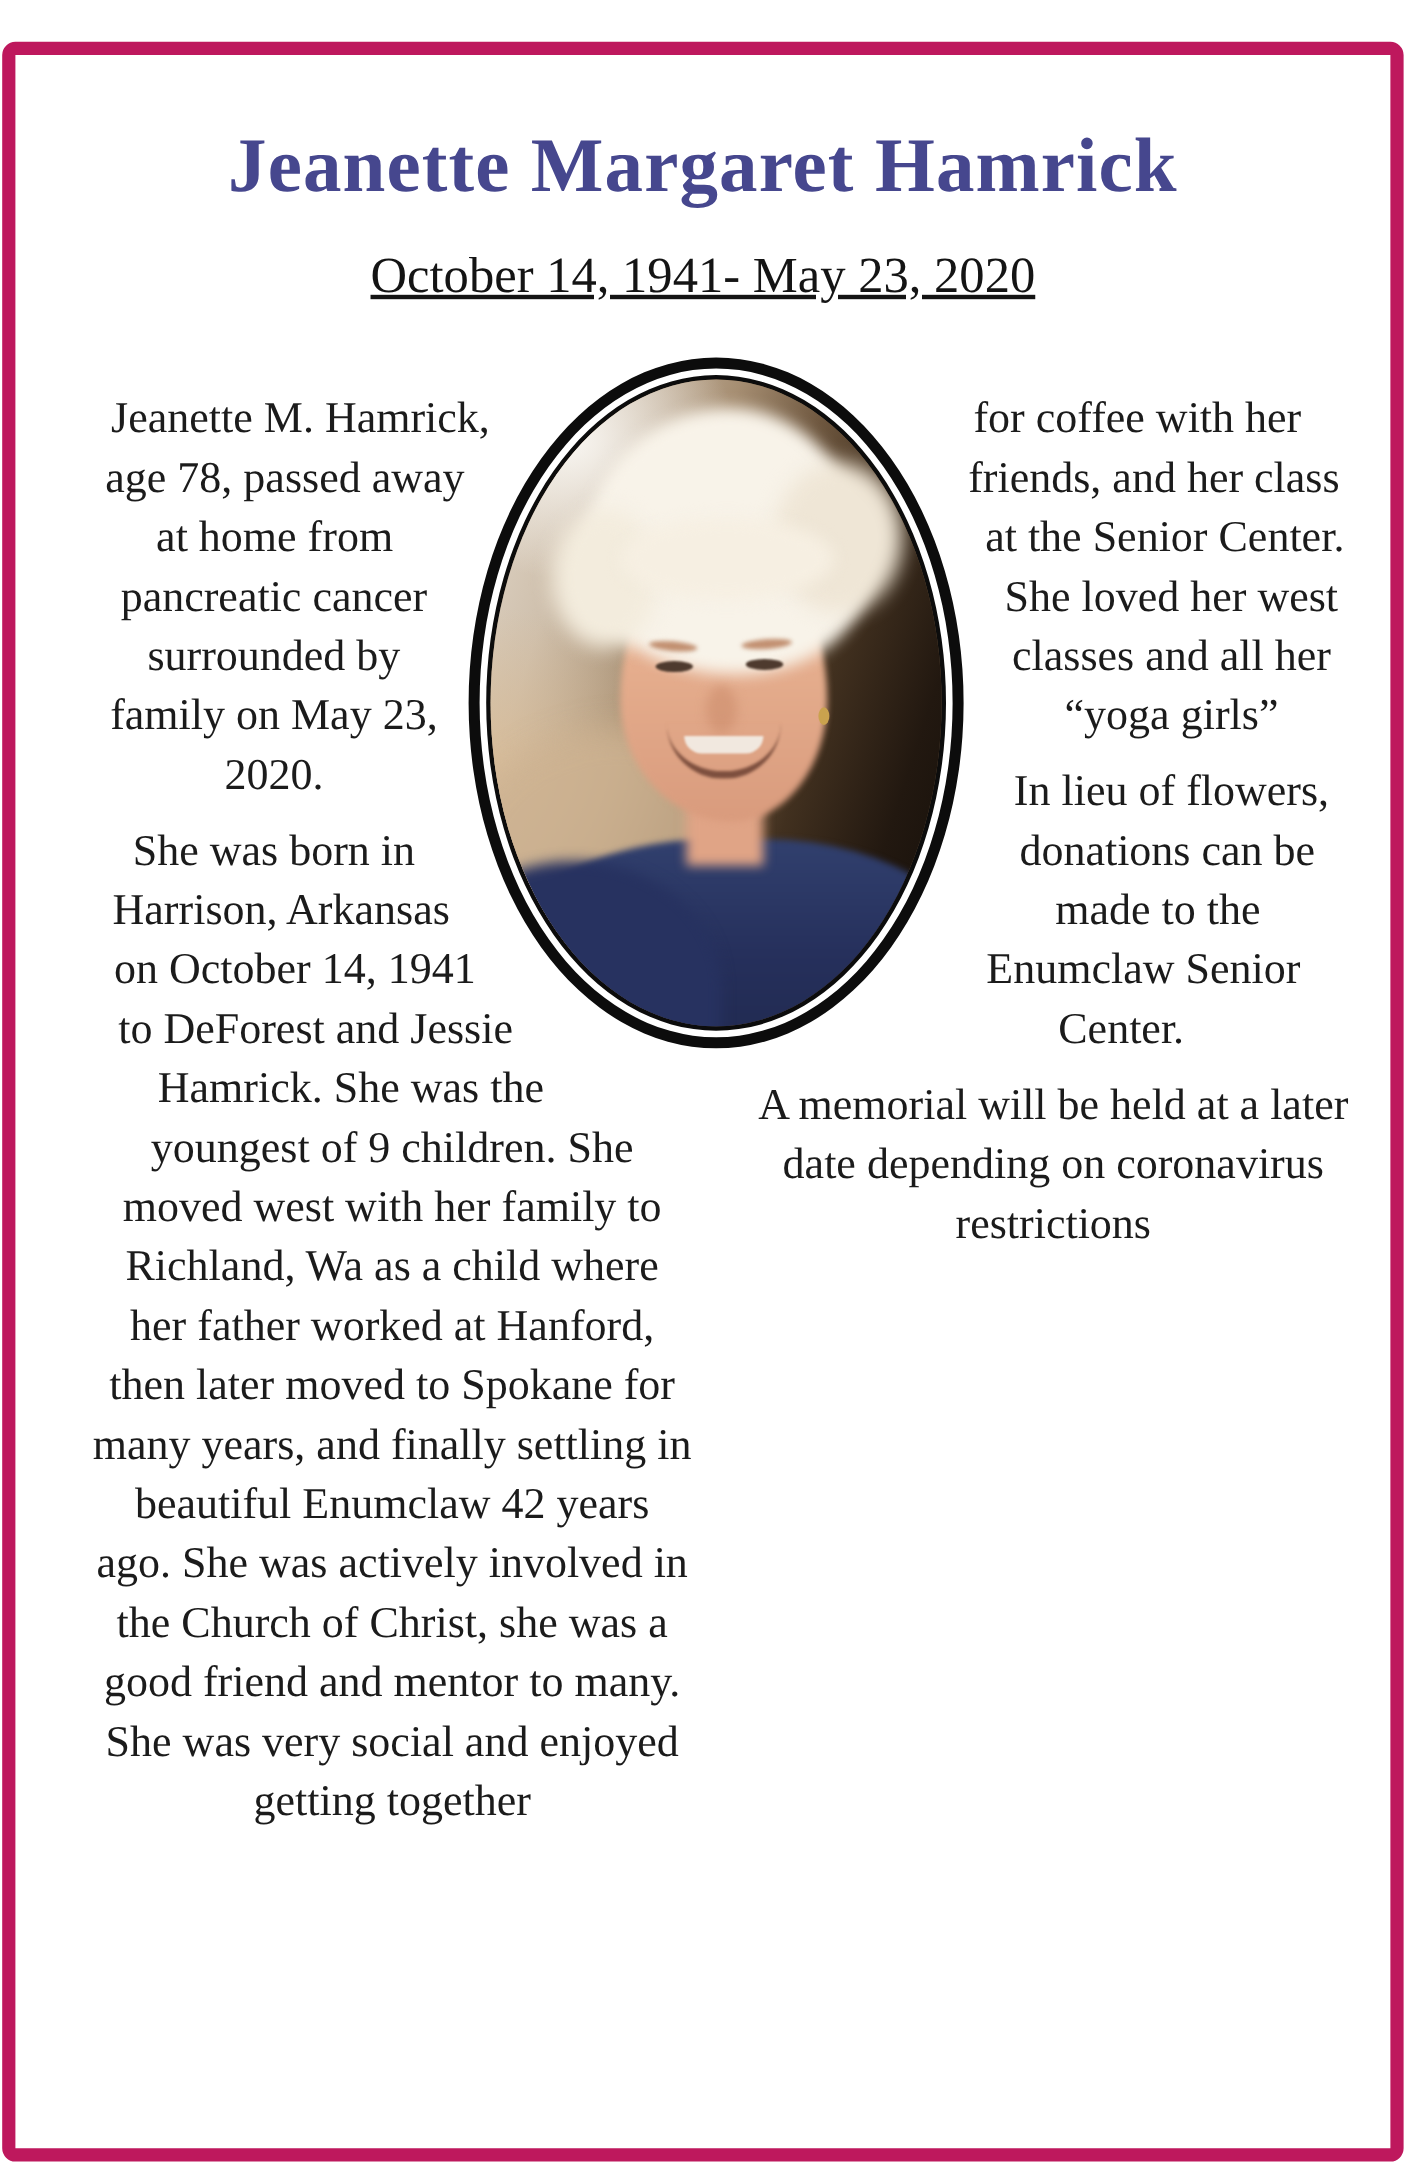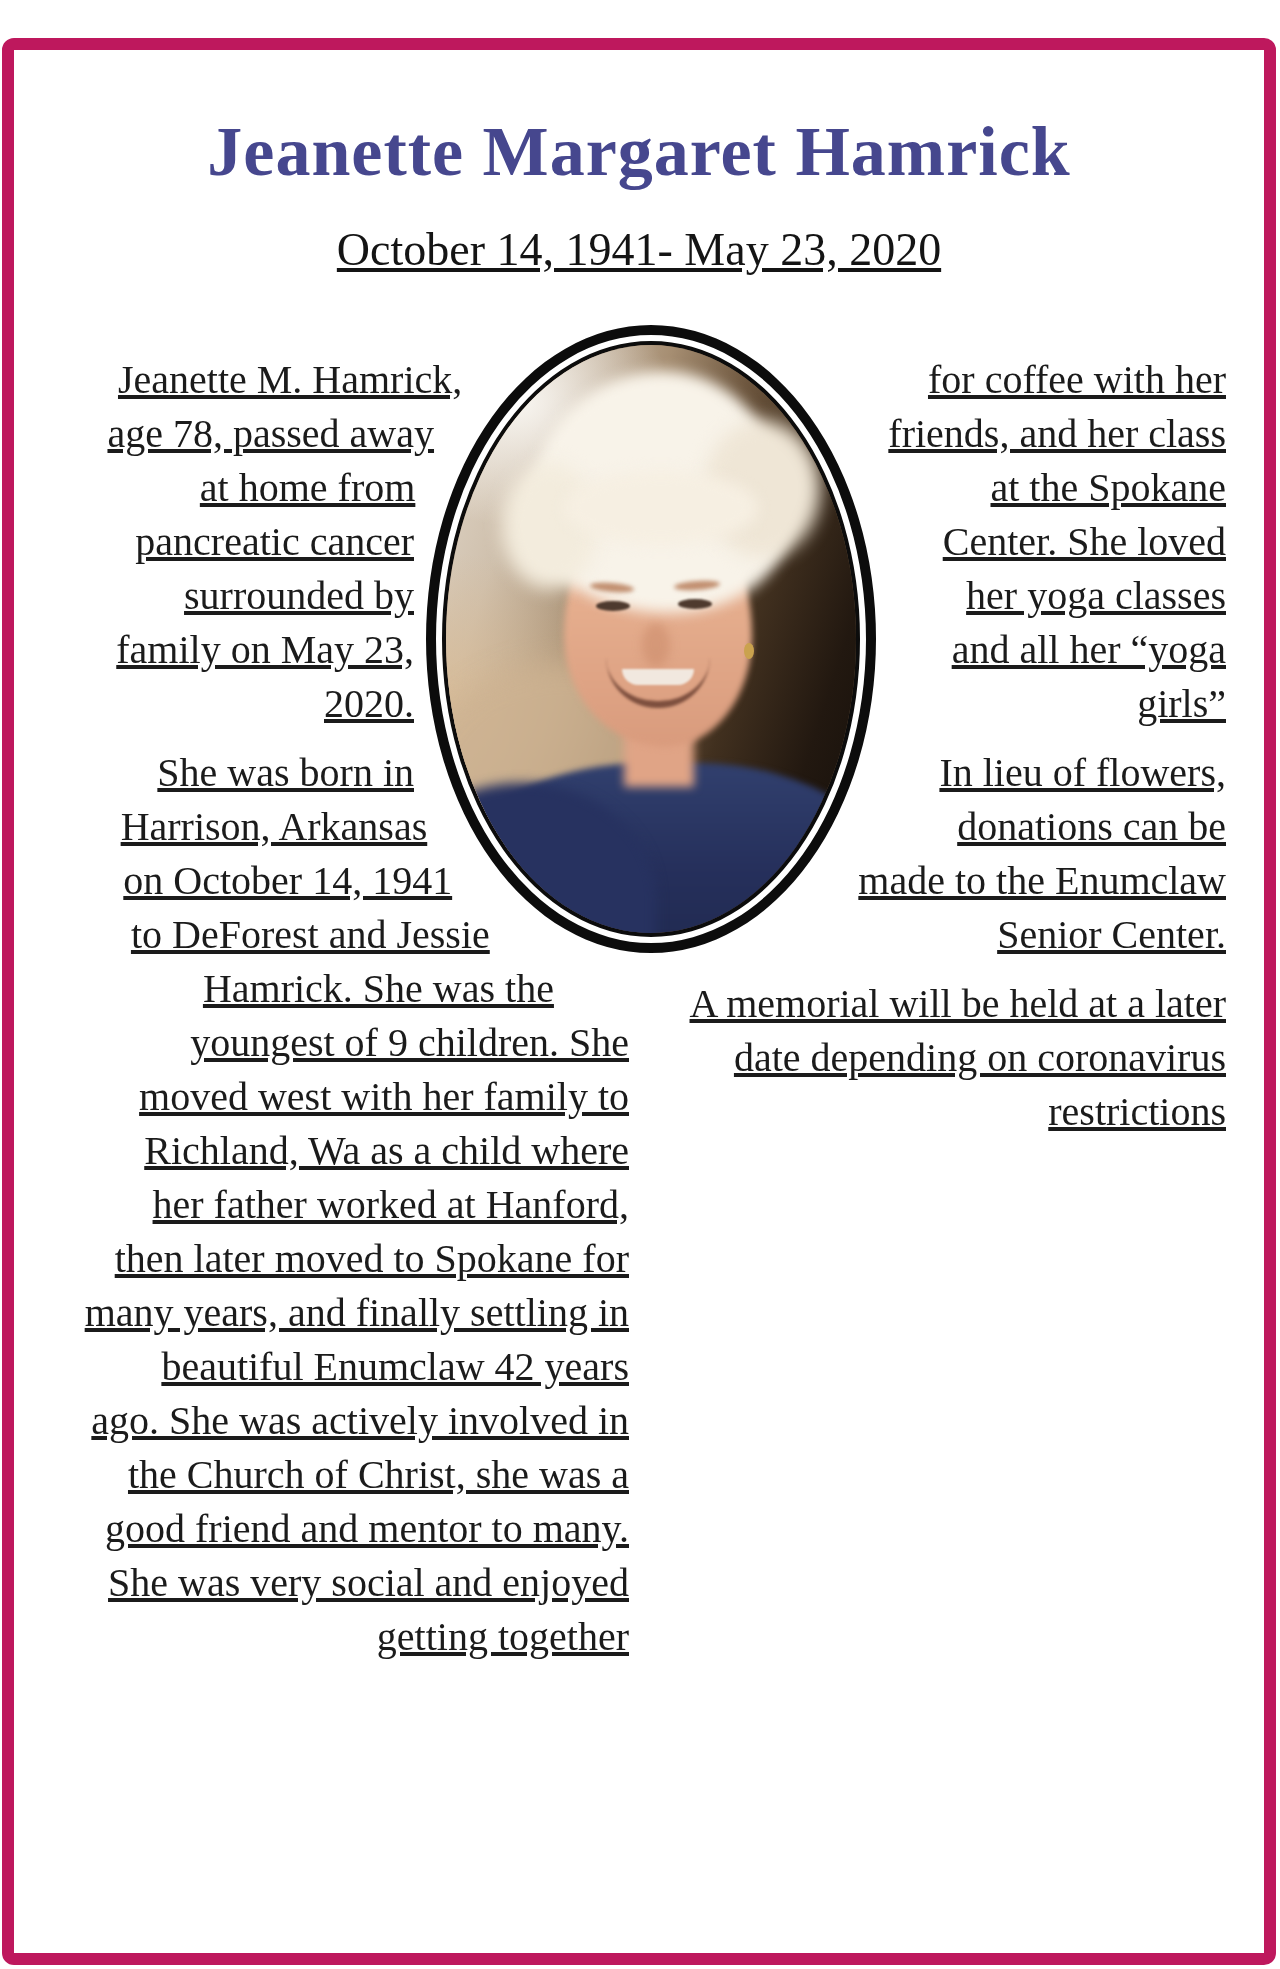--- a/index.html
+++ b/index.html
@@ -33,22 +33,21 @@
     font-size:46px;
     line-height:1.2;
     color:#141414;
     text-decoration:underline;
   }
   
   .col {
     position:absolute; top:303px;
     font-size:40px; line-height:54px;
     color:#1b1b1b;
-    text-align:right;
-    text-decoration:underline;
+    text-align:center;
   }
   .col p { margin:0 0 15px 0; }
   .col-left  { left:70px;  width:545px; }
   .col-right { left:675px; width:537px; }
   .oval-spacer-left {
     float:right; width:215px; height:614px;
     shape-outside:ellipse(252px 350px at 237px 286px);
   }
   .oval-spacer-right {
     float:left; width:215px; height:614px;
@@ -153,18 +152,18 @@
   </div>
 
   <div class="col col-left">
     <div class="oval-spacer-left"></div>
     <p>Jeanette M. Hamrick, age 78, passed away at home from pancreatic cancer surrounded by family on May 23, 2020.</p>
     <p>She was born in Harrison, Arkansas on October 14, 1941 to DeForest and Jessie Hamrick. She was the youngest of 9 children. She moved west with her family to Richland, Wa as a child where her father worked at Hanford, then later moved to Spokane for many years, and finally settling in beautiful Enumclaw 42 years ago. She was actively involved in the Church of Christ, she was a good friend and mentor to many. She was very social and enjoyed getting together</p>
   </div>
 
   <div class="col col-right">
     <div class="oval-spacer-right"></div>
-    <p>for coffee with her friends, and her class at the Spokane Center. She loved her yoga classes and all her “yoga girls”</p>
+    <p>for coffee with her friends, and her class at the Senior Center. She loved her west classes and all her “yoga girls”</p>
     <p>In lieu of flowers, donations can be made to the Enumclaw Senior Center.</p>
     <p>A memorial will be held at a later date depending on coronavirus restrictions</p>
   </div>
 
 </div>
 
 </body></html>

